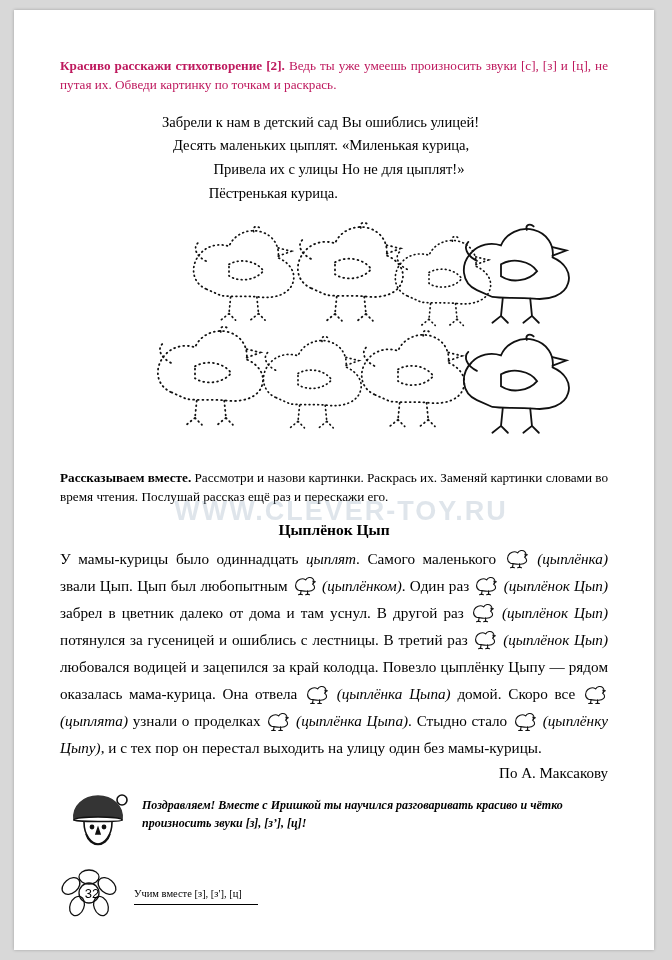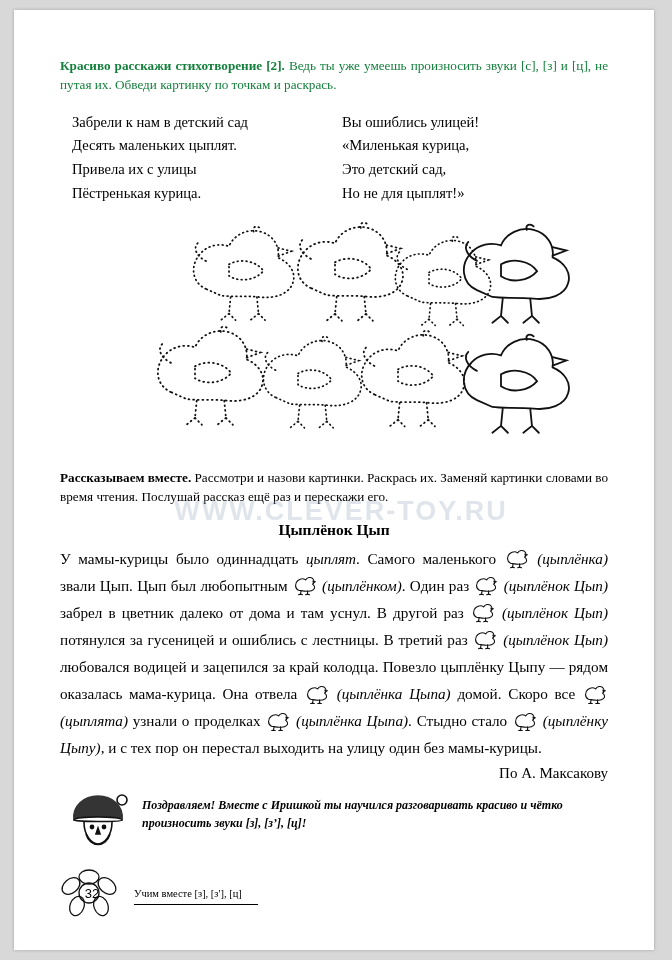--- a/index.html
+++ b/index.html
@@ -21,33 +21,33 @@
     position:absolute;
     left:46px;top:34px;
     width:548px;
   }
 
   
   .instr{
     font-size:13.2px;
     line-height:1.42;
     text-align:justify;
-    color:#15803d;
+    color:#be185d;
   }
   .instr b{font-weight:bold;}
 
   
   .poem{
     margin-top:16px;
     display:flex;
     font-size:14.6px;
     line-height:1.62;
   }
   .poem .col{white-space:nowrap;}
-  .poem .col1{width:266px;padding-left:12px;}
+  .poem .col1{width:266px;padding-left:12px;text-align:right;}
   .poem .col2{padding-left:4px;}
 
   
   .picture{
     position:relative;
     margin-top:12px;
     height:248px;
     width:548px;
   }
   .picture svg{display:block;}
@@ -166,21 +166,20 @@
     <div class="poem">
       <div class="col col1">
         <div>Забрели к нам в детский сад</div>
         <div>Десять маленьких цыплят.</div>
         <div>Привела их с улицы</div>
         <div>Пёстренькая курица.</div>
       </div>
       <div class="col col2">
         <div>Вы ошиблись улицей!</div>
         <div>«Миленькая курица,</div>
-        <div>Это детский сад,</div>
         <div>Но не для цыплят!»</div>
       </div>
     </div>
 
     <div class="picture">
       <svg width="548" height="248" viewBox="0 0 548 248" xmlns="http://www.w3.org/2000/svg">
         <defs>
           <g id="chick">
 
             <path d="M22 78 C4 70 2 48 16 34 C24 25 38 22 50 26 C56 12 72 4 88 8

